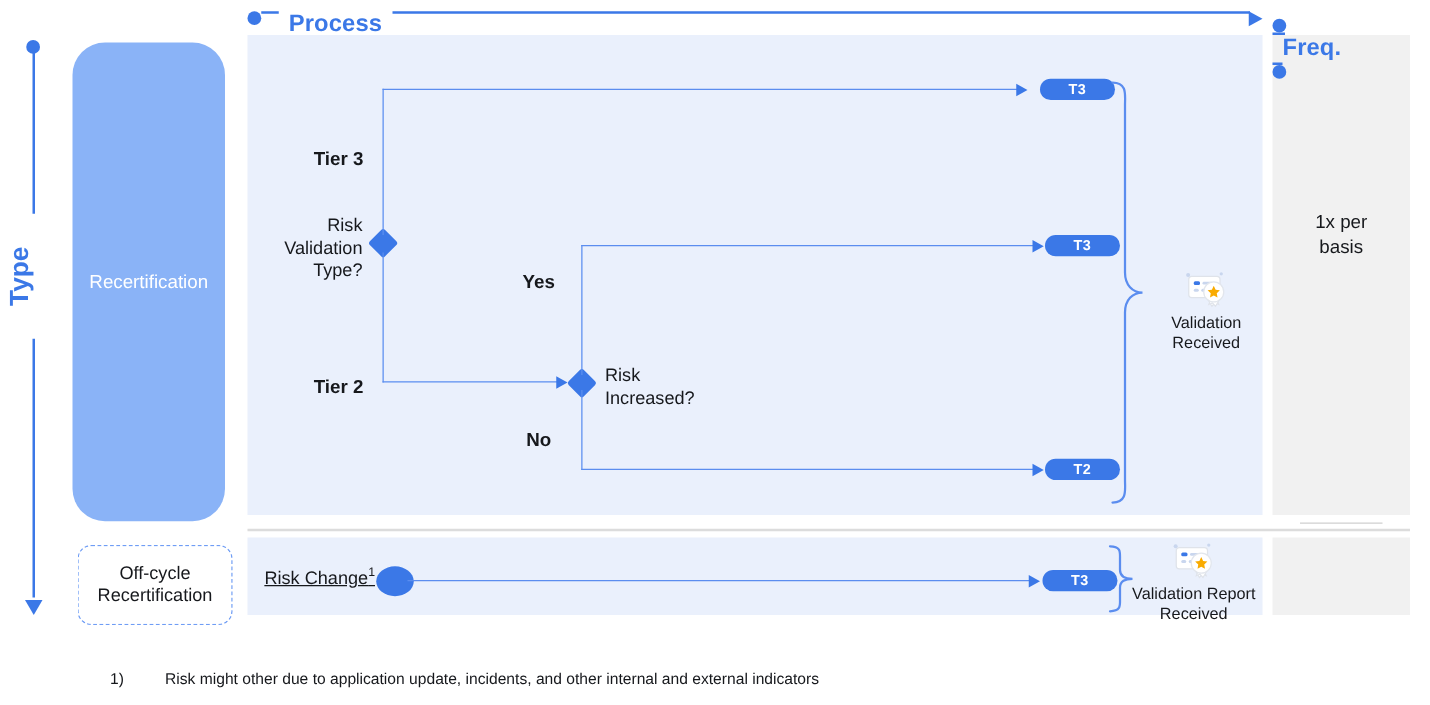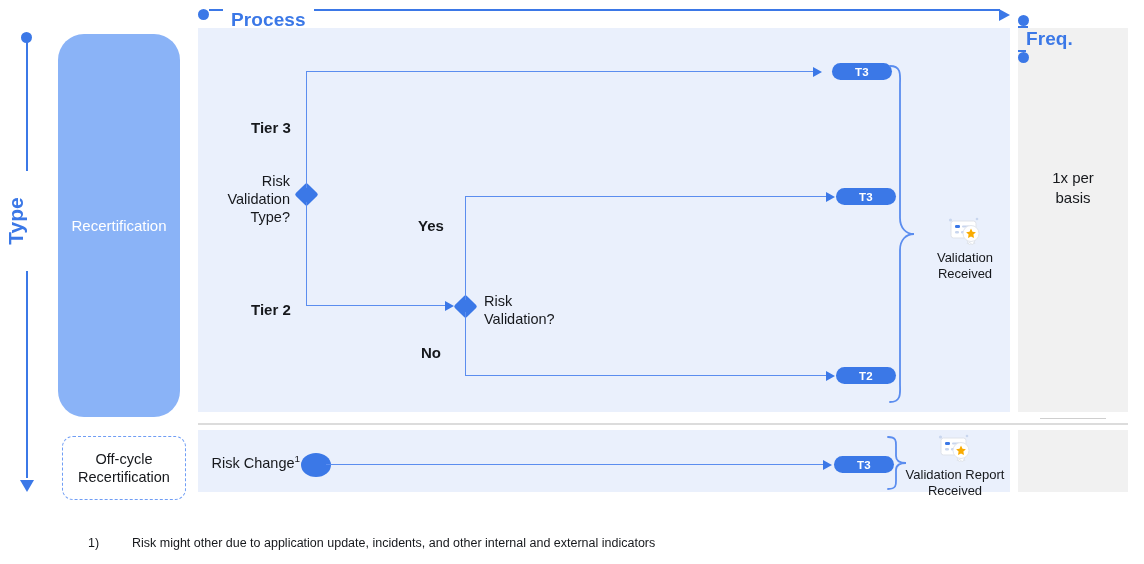--- a/index.html
+++ b/index.html
@@ -370,21 +370,21 @@
   <div class="pill" style="left:832px; top:63px;">T3</div>
 
   <div class="ln-v" style="left:306px; top:202px; height:104px;"></div>
   <div class="ln-h" style="left:306px; top:305px; width:142px;"></div>
   <div class="arrowhead" style="left:445px; top:301px;"></div>
 
   <div class="diamond" style="left:457px; top:298px;"></div>
 
   <div class="flow-label" style="left:484px; top:292px;">
     <span>Risk</span><br>
-    <span>Validation?</span>
+    <span>Increased?</span>
   </div>
 
   <div class="flow-label bold" style="left:418px; top:217px;">Yes</div>
   <div class="flow-label bold" style="left:421px; top:344px;">No</div>
 
   <div class="ln-v" style="left:465px; top:196px; height:104px;"></div>
   <div class="ln-h" style="left:465px; top:196px; width:364px;"></div>
   <div class="arrowhead" style="left:826px; top:192px;"></div>
   <div class="pill" style="left:836px; top:188px;">T3</div>
 
@@ -418,21 +418,21 @@
       <span>Validation</span><br>
       <span>Received</span>
     </div>
   </div>
 
   <div class="freq-main-text">
     <span>1x per</span><br>
     <span>basis</span>
   </div>
 
-  <div class="flow-label right" style="left:140px; top:453px; width:160px;">
+  <div class="flow-label right" style="left:140px; top:453px; width:160px;text-decoration:underline;">
     <span>Risk Change</span><span class="sup">1</span>
   </div>
 
   <div class="start-ellipse" style="left:301px; top:453px;"></div>
 
   <div class="ln-h" style="left:326px; top:464px; width:500px;"></div>
   <div class="arrowhead" style="left:823px; top:460px;"></div>
   <div class="pill" style="left:834px; top:456px;">T3</div>
 
   <div class="brace" style="left:884px; top:434px;">

